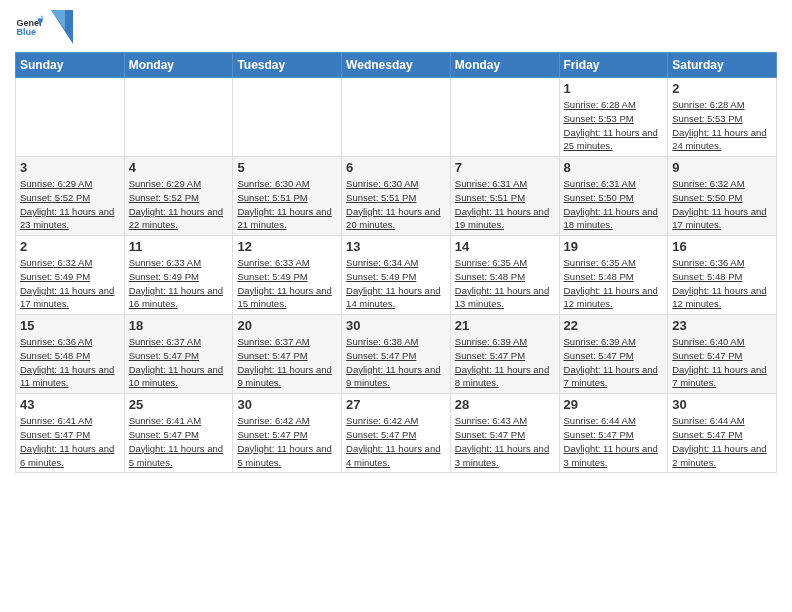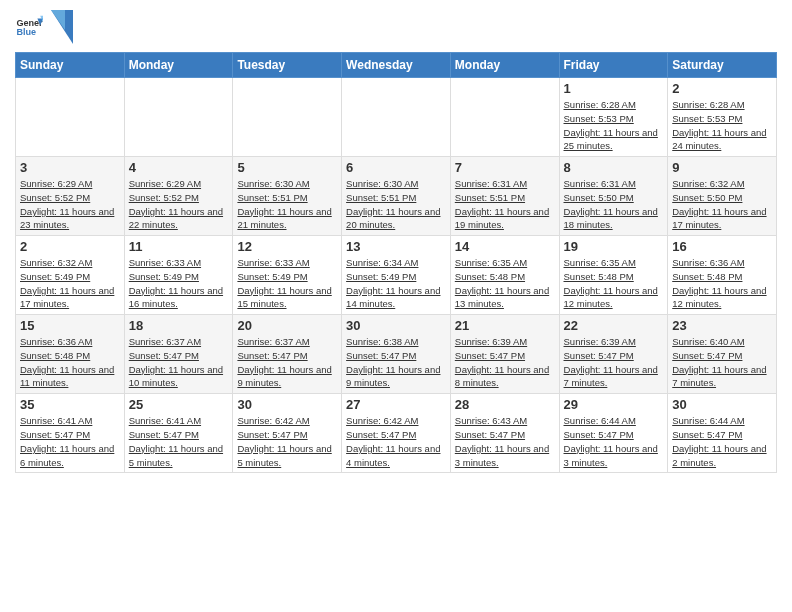--- a/index.html
+++ b/index.html
@@ -293,21 +293,21 @@
           <td>
             <div class="day-number">23</div>
             <div class="day-detail">Sunrise: 6:40 AM
 Sunset: 5:47 PM
 Daylight: 11 hours
 and 7 minutes.</div>
           </td>
         </tr>
         <tr>
           <td>
-            <div class="day-number">35</div>
+            <div class="day-number">43</div>
             <div class="day-detail">Sunrise: 6:41 AM
 Sunset: 5:47 PM
 Daylight: 11 hours
 and 6 minutes.</div>
           </td>
           <td>
             <div class="day-number">25</div>
             <div class="day-detail">Sunrise: 6:41 AM
 Sunset: 5:47 PM
 Daylight: 11 hours

